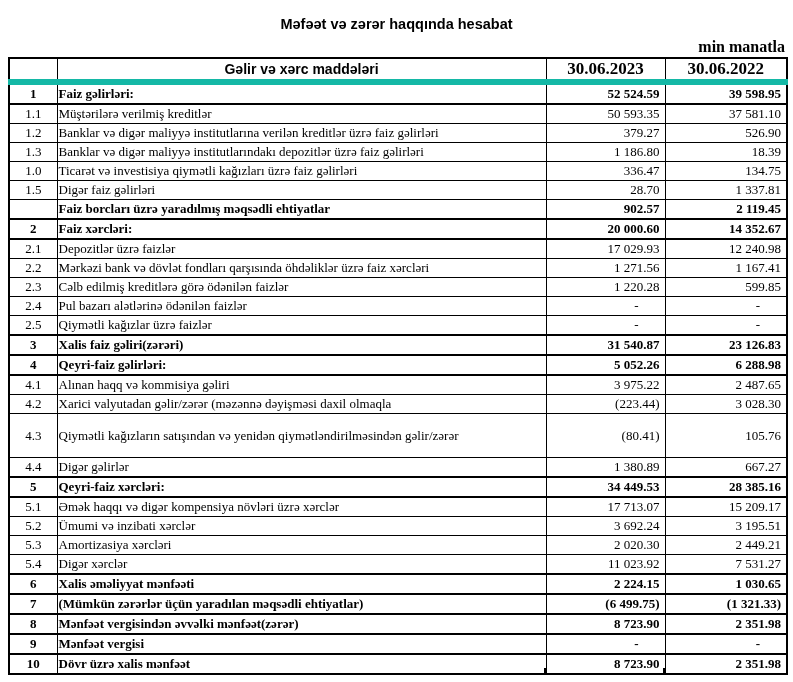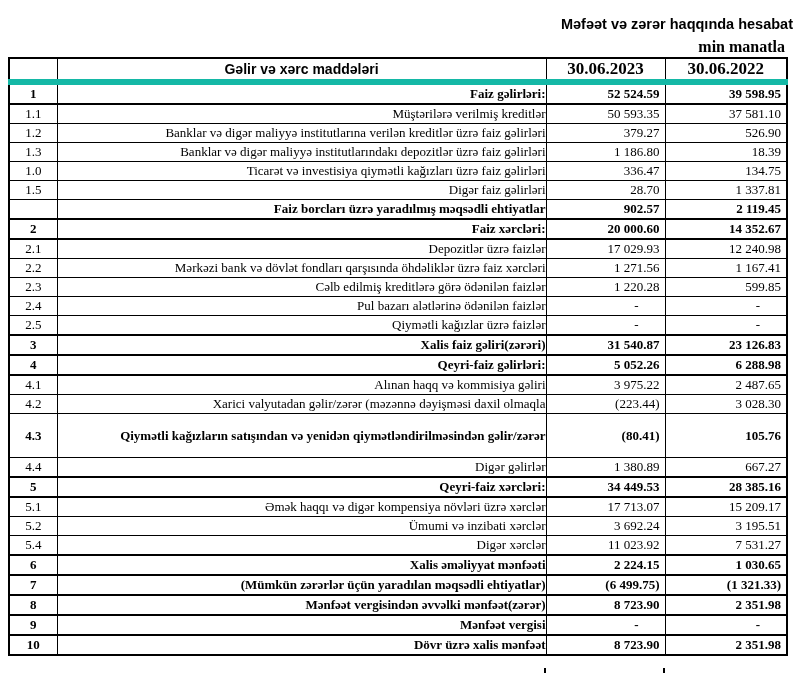--- a/index.html
+++ b/index.html
@@ -6,21 +6,21 @@
   .page {
     position:relative;
     width:793px; height:682px;
     background:#ffffff;
     font-family:"Liberation Serif", serif;
     color:#000;
     overflow:hidden;
   }
   .title {
     position:absolute; top:16px; left:0; width:100%;
-    text-align:right;
+    text-align:center;
     font-family:"Liberation Sans", sans-serif;
     font-weight:bold; font-size:14.5px;
   }
   .unit {
     position:absolute; top:38px; right:8px;
     font-family:"Liberation Serif", serif;
     font-weight:bold; font-size:16px;
   }
   table.report {
     position:absolute; left:8px; top:57px;
@@ -35,23 +35,23 @@
     overflow:hidden;
     white-space:nowrap;
   }
   .report thead th { height:20px; border-bottom:6px solid #14b8a6; }
   .item-h {
     font-family:"Liberation Sans", sans-serif;
     font-size:14px; font-weight:bold; text-align:center;
   }
   .date-h { font-size:17px; font-weight:bold; text-align:center; }
   .report td { height:18px; font-size:13px; line-height:1.05; }
-  tr.tall td { height:43px;font-weight:bold; }
+  tr.tall td { height:43px; }
   td.no   { text-align:center; }
-  td.item { text-align:right; padding-left:17px; }
+  td.item { text-align:left; padding-left:1px; }
   td.val  { text-align:right; padding-right:5px; }
   td.val.dash { padding-right:26px; }
   tr.section td { font-weight:bold; border-top:2px solid #000; border-bottom:2px solid #000; }
   tr.emphasis td { font-weight:bold; }
   .tick { position:absolute; width:2px; height:5px; background:#000; top:668px; }
 </style>
 </head>
 <body>
 
 <div class="page">
@@ -200,20 +200,26 @@
           <td class="val">17 713.07</td>
           <td class="val">15 209.17</td>
         </tr>
         <tr>
           <td class="no">5.2</td>
           <td class="item">Ümumi və inzibati xərclər</td>
           <td class="val">3 692.24</td>
           <td class="val">3 195.51</td>
         </tr>
         <tr>
+          <td class="no">5.3</td>
+          <td class="item">Amortizasiya xərcləri</td>
+          <td class="val">2 020.30</td>
+          <td class="val">2 449.21</td>
+        </tr>
+        <tr>
           <td class="no">5.4</td>
           <td class="item">Digər xərclər</td>
           <td class="val">11 023.92</td>
           <td class="val">7 531.27</td>
         </tr>
         <tr class="section">
           <td class="no">6</td>
           <td class="item">Xalis əməliyyat mənfəəti</td>
           <td class="val">2 224.15</td>
           <td class="val">1 030.65</td>

